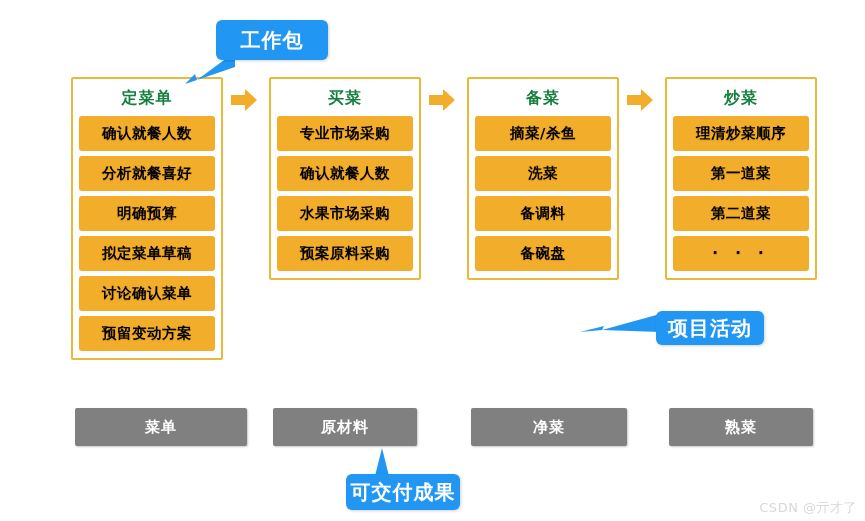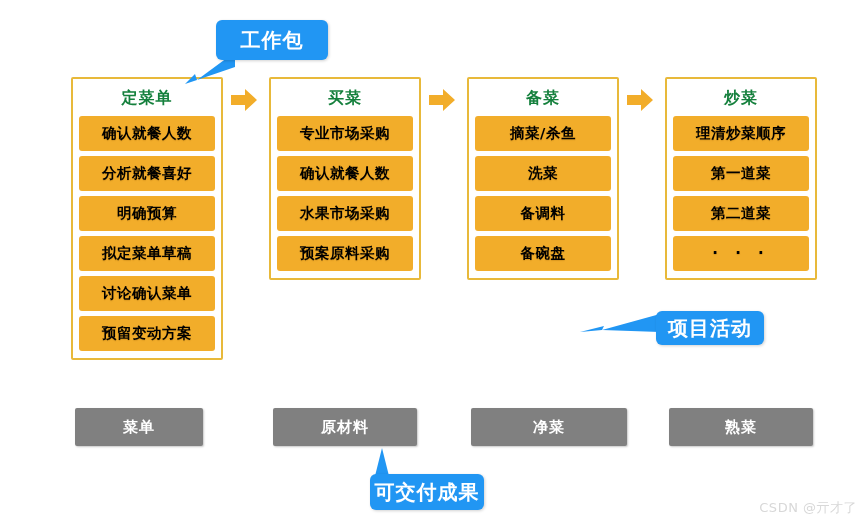--- a/index.html
+++ b/index.html
@@ -181,21 +181,21 @@
     <svg viewBox="0 0 26 24" xmlns="http://www.w3.org/2000/svg" aria-hidden="true">
       <path d="M0 7 L14 7 L14 1 L26 12 L14 23 L14 17 L0 17 Z" fill="#F2AD2A"></path>
     </svg>
   </div>
   <div class="flow-arrow" style="left:627px; top:88px;">
     <svg viewBox="0 0 26 24" xmlns="http://www.w3.org/2000/svg" aria-hidden="true">
       <path d="M0 7 L14 7 L14 1 L26 12 L14 23 L14 17 L0 17 Z" fill="#F2AD2A"></path>
     </svg>
   </div>
 
-  <div class="deliverable-box" style="left:75px; top:408px; width:128px;">菜单</div>
+  <div class="deliverable-box" style="left:75px; top:408px; width:172px;">菜单</div>
   <div class="deliverable-box" style="left:273px; top:408px; width:144px;">原材料</div>
   <div class="deliverable-box" style="left:471px; top:408px; width:156px;">净菜</div>
   <div class="deliverable-box" style="left:669px; top:408px; width:144px;text-align:center;">熟菜</div>
 
   <svg class="tail-svg" style="left:185px; top:50px; width:50px; height:35px;" viewBox="0 0 50 35" xmlns="http://www.w3.org/2000/svg">
     <path d="M50 2 L50 17 L12 30 Z" fill="#2196F3"></path>
     <path d="M12 30 L0 34 L10 24 Z" fill="#2196F3"></path>
   </svg>
   <div class="callout" style="left:216px; top:20px; width:112px; height:40px;">
     <span>工作包</span>
@@ -205,19 +205,19 @@
     <path d="M80 4 L80 22 L22 20 Z" fill="#2196F3"></path>
     <path d="M22 20 L0 22 L24 16 Z" fill="#2196F3"></path>
   </svg>
   <div class="callout" style="left:656px; top:311px; width:108px; height:34px;">
     <span>项目活动</span>
   </div>
 
   <svg class="tail-svg" style="left:370px; top:448px; width:24px; height:30px;" viewBox="0 0 24 30" xmlns="http://www.w3.org/2000/svg">
     <path d="M12 0 L19 28 L5 28 Z" fill="#2196F3"></path>
   </svg>
-  <div class="callout" style="left:346px; top:474px; width:114px; height:36px;margin-left:24px;">
+  <div class="callout" style="left:346px; top:474px; width:114px; height:36px;">
     <span>可交付成果</span>
   </div>
 
   <div class="watermark">CSDN @亓才了</div>
 
 </div>
 
 </body></html>

